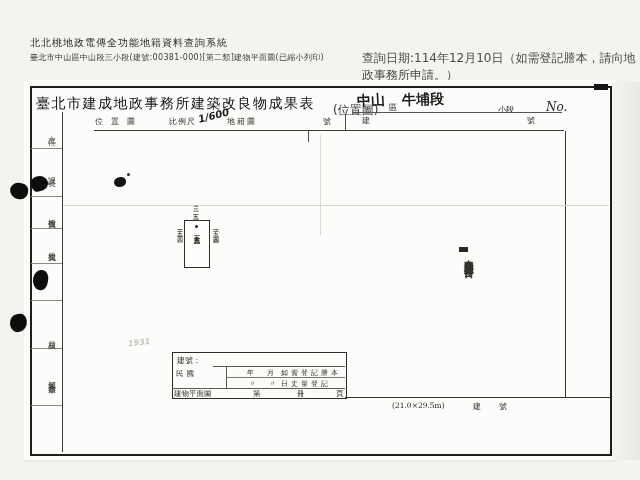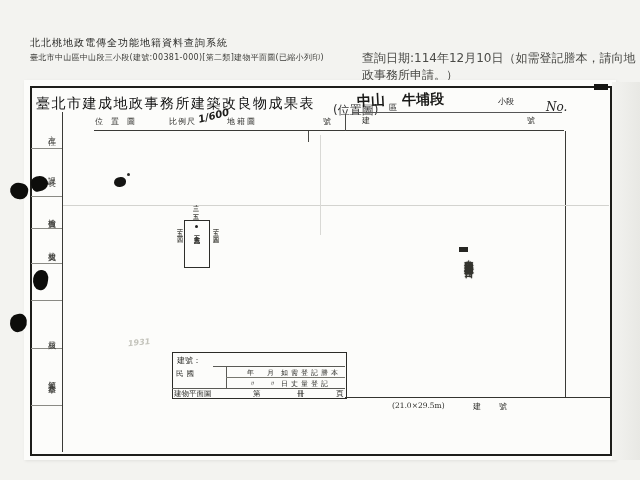--- a/index.html
+++ b/index.html
@@ -23,21 +23,21 @@
   .outer-border{left:30px;top:86px;width:578px;height:366px;border:2px solid #1d1d1a;}
   .corner-mark{left:594px;top:84px;width:14px;height:6px;background:#161614;}
 
   
   .form-title{left:36px;top:95px;font-size:14px;font-weight:400;letter-spacing:1.5px;color:#101010;}
   .pos-note{left:333px;top:102px;font-size:12px;color:#333;}
   .hand{font-weight:700;color:#1a1a18;}
   .district-hw{left:357px;top:92px;font-size:14px;transform:rotate(-3deg);}
   .district-suffix{left:389px;top:102px;font-size:8px;}
   .section-hw{left:402px;top:91px;font-size:14px;transform:rotate(-2deg);}
-  .subsection{left:498px;top:96px;font-size:8px;}
+  .subsection{left:498px;top:104px;font-size:8px;}
   .no-label{left:546px;top:100px;font-size:12px;font-style:italic;font-family:"DejaVu Serif",serif;}
   .title-underline{left:352px;top:112px;width:210px;height:1px;background:#555;}
 
   
   .band-loc{left:95px;top:116px;font-size:8px;letter-spacing:8px;color:#2b2b28;}
   .band-scale{left:169px;top:116px;font-size:8px;letter-spacing:1px;color:#2b2b28;}
   .band-scale-val{left:198px;top:110px;font-size:10px;font-weight:700;font-style:italic;
                   transform:rotate(-14deg);color:#1c1c1a;}
   .band-cad{left:227px;top:116px;font-size:8px;letter-spacing:2px;color:#2b2b28;}
   .band-no-l{left:323px;top:116px;font-size:8px;color:#2b2b28;}

